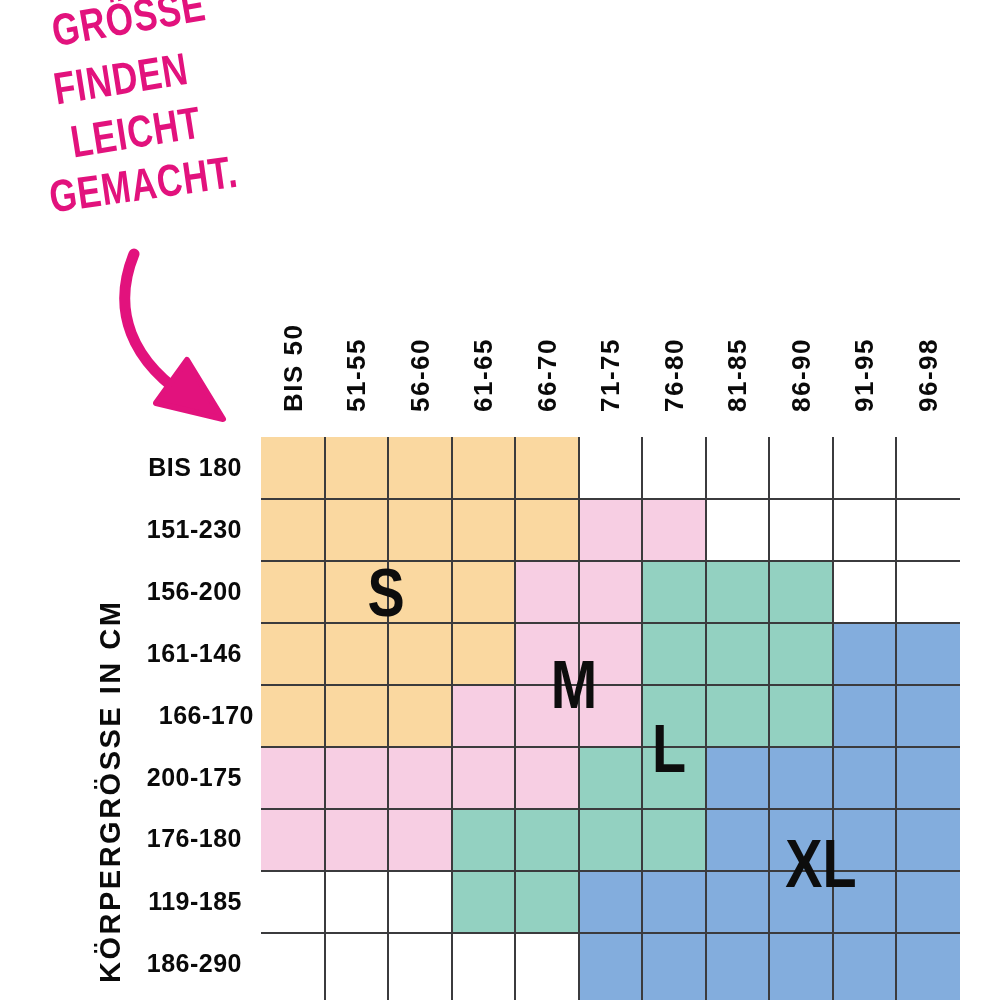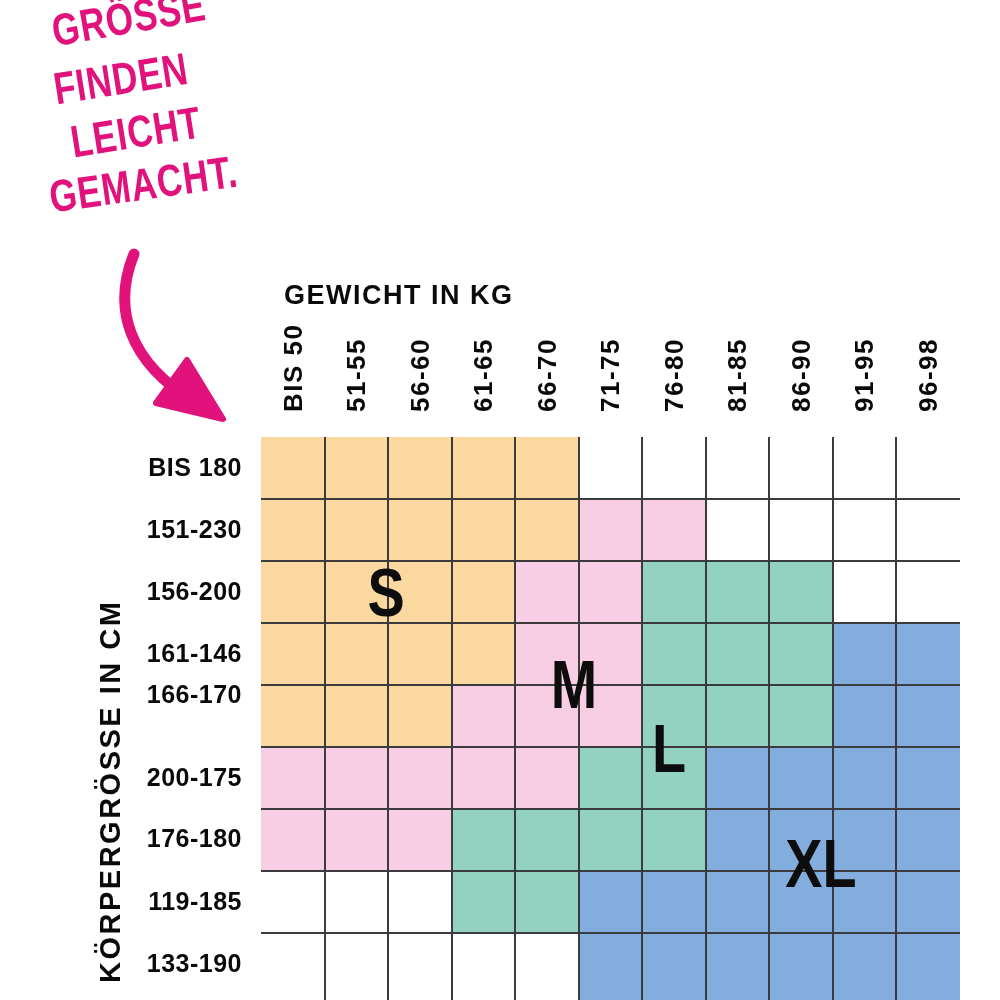--- a/index.html
+++ b/index.html
@@ -46,46 +46,45 @@
     <div class="hl-line" style="left: 50px; top: 64px; transform: rotate(-9deg) scaleX(0.78); color: rgb(226, 18, 125);">FINDEN</div>
     <div class="hl-line" style="left: 67px; top: 117px; transform: rotate(-9deg) scaleX(0.78); color: rgb(226, 18, 125);">LEICHT</div>
     <div class="hl-line" style="left: 46px; top: 172px; transform: rotate(-8deg) scaleX(0.78); color: rgb(226, 18, 125);">GEMACHT.</div>
   </div>
 
   <svg width="1000" height="1000" style="position:absolute;left:0;top:0;pointer-events:none;">
     <path d="M 134 254 C 112 308 128 362 196 403" fill="none" stroke="#E2127D" stroke-width="11" stroke-linecap="round"></path>
     <path d="M 187 360 L 223 419 L 156 403 Z" fill="#E2127D" stroke="#E2127D" stroke-width="6" stroke-linejoin="round"></path>
   </svg>
 
-  <div class="x-title">GEWICHT IN KG</div>
   <div class="y-title">KÖRPERGRÖSSE IN CM</div>
 
   <div id="col-labels">
       <div class="col-label" style="left: 279.75px; top: 412px;">BIS 50</div>
       <div class="col-label" style="left: 343.25px; top: 412px;">51-55</div>
       <div class="col-label" style="left: 406.75px; top: 412px;">56-60</div>
       <div class="col-label" style="left: 470.25px; top: 412px;">61-65</div>
       <div class="col-label" style="left: 533.75px; top: 412px;">66-70</div>
       <div class="col-label" style="left: 597.25px; top: 412px;">71-75</div>
       <div class="col-label" style="left: 660.75px; top: 412px;">76-80</div>
       <div class="col-label" style="left: 724.25px; top: 412px;">81-85</div>
       <div class="col-label" style="left: 787.75px; top: 412px;">86-90</div>
       <div class="col-label" style="left: 851.25px; top: 412px;">91-95</div>
       <div class="col-label" style="left: 914.75px; top: 412px;">96-98</div>
     </div>
   <div id="row-labels">
       <div class="row-label" style="top: 455px;">BIS 180</div>
       <div class="row-label" style="top: 517px;">151-230</div>
       <div class="row-label" style="top: 579px;">156-200</div>
       <div class="row-label" style="top: 641px;">161-146</div>
-      <div class="row-label" style="top: 682px;">166-170</div>
+      <div class="row-label" style="top: 703px; margin-left: 12px;">166-170</div>
       <div class="row-label" style="top: 765px;">200-175</div>
       <div class="row-label" style="top: 826px;">176-180</div>
       <div class="row-label" style="top: 889px;">119-185</div>
-      <div class="row-label" style="top: 951px;">133-190</div>
+      <div class="row-label" style="top: 951px;">186-290</div>
     </div>
   <div id="grid">
       <div class="cell" style="left: 261px; top: 437px; width: 63.5px; height: 62px; background: rgb(250, 216, 160);"></div>
       <div class="cell" style="left: 324.5px; top: 437px; width: 63.5px; height: 62px; background: rgb(250, 216, 160);"></div>
       <div class="cell" style="left: 388px; top: 437px; width: 63.5px; height: 62px; background: rgb(250, 216, 160);"></div>
       <div class="cell" style="left: 451.5px; top: 437px; width: 63.5px; height: 62px; background: rgb(250, 216, 160);"></div>
       <div class="cell" style="left: 515px; top: 437px; width: 63.5px; height: 62px; background: rgb(250, 216, 160);"></div>
       <div class="cell" style="left: 578.5px; top: 437px; width: 63.5px; height: 62px; background: rgb(255, 255, 255);"></div>
       <div class="cell" style="left: 642px; top: 437px; width: 63.5px; height: 62px; background: rgb(255, 255, 255);"></div>
       <div class="cell" style="left: 705.5px; top: 437px; width: 63.5px; height: 62px; background: rgb(255, 255, 255);"></div>

